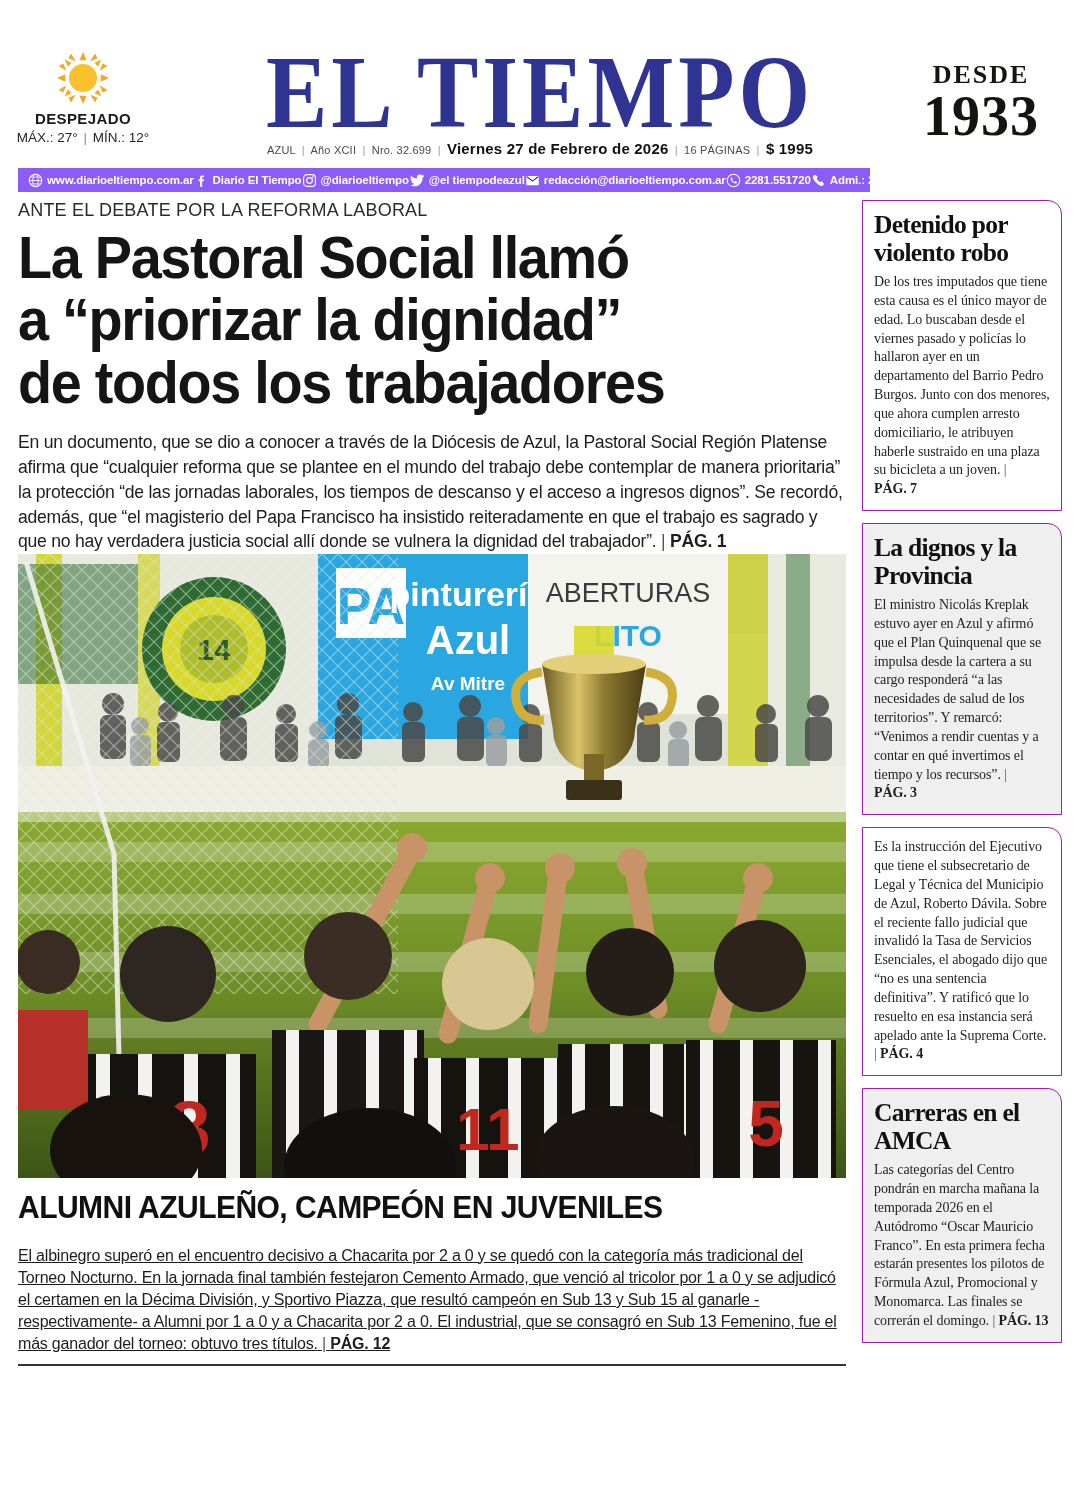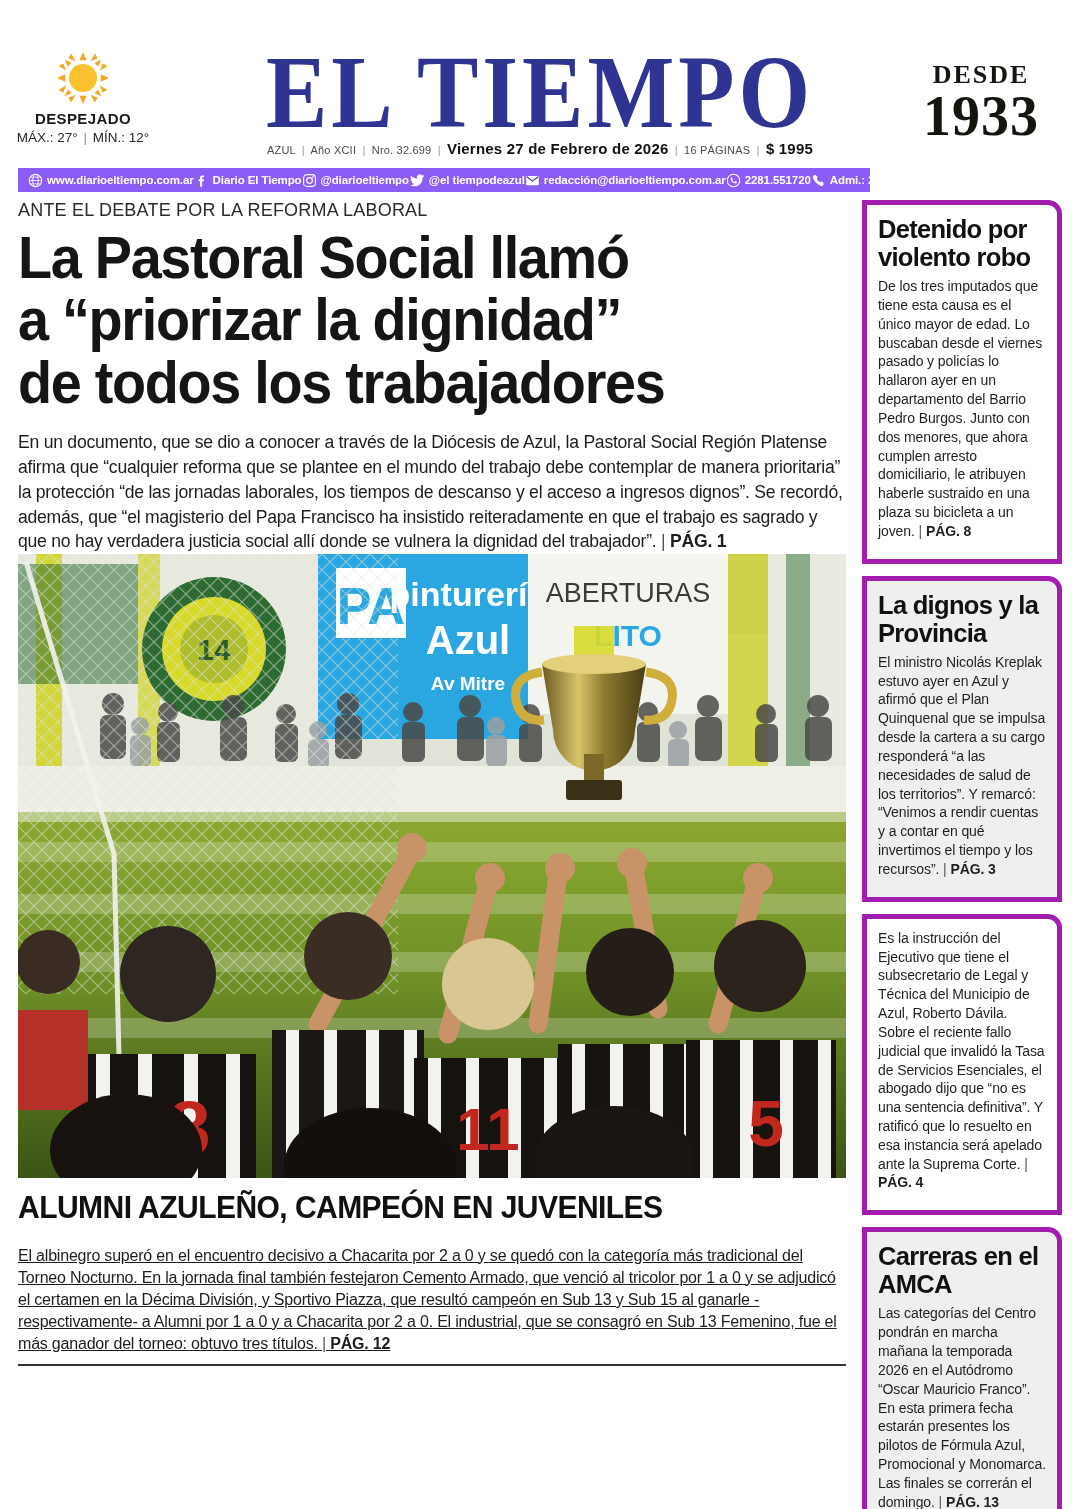--- a/index.html
+++ b/index.html
@@ -223,26 +223,27 @@
     margin-top: 9px;
   }
 
   
   .sidebar {
     position: absolute;
     left: 862px; top: 200px;
     width: 200px;
   }
   .side-box {
-    border: 5px solid #a21caf;
+    border: 1px solid #a21caf;
     border-radius: 0 14px 0 0;
-    padding: 10px 11px 18px 11px;
+    padding: 10px 11px 11px 11px;
     box-sizing: border-box;
     margin-bottom: 12px;
     background: #ffffff;
+    font-family: Liberation Serif, serif;
   }
   .side-box.shaded { background: #efeff0; }
   .side-title {
     font-weight: bold;
     font-size: 25.5px;
     line-height: 1.1;
     color: #111;
     letter-spacing: -0.7px;
     margin-bottom: 6px;
   }
@@ -604,21 +605,21 @@
     <div class="bottom-rule"></div>
   </div>
 
   <div class="sidebar">
 
     <div class="side-box">
       <div class="side-title">Detenido por violento robo</div>
       <div class="side-body">
         <span>De los tres imputados que tiene esta causa es el único mayor de edad. Lo buscaban desde el viernes pasado y policías lo hallaron ayer en un departamento del Barrio Pedro Burgos. Junto con dos menores, que ahora cumplen arresto domiciliario, le atribuyen haberle sustraido en una plaza su bicicleta a un joven.</span>
         <span class="pipe">|</span>
-        <span class="pagref">PÁG. 8</span>
+        <span class="pagref">PÁG. 7</span>
       </div>
     </div>
 
     <div class="side-box shaded">
       <div class="side-title">La dignos y la Provincia</div>
       <div class="side-body">
         <span>El ministro Nicolás Kreplak estuvo ayer en Azul y afirmó que el Plan Quinquenal que se impulsa desde la cartera a su cargo responderá “a las necesidades de salud de los territorios”. Y remarcó: “Venimos a rendir cuentas y a contar en qué invertimos el tiempo y los recursos”.</span>
         <span class="pipe">|</span>
         <span class="pagref">PÁG. 3</span>
       </div>

